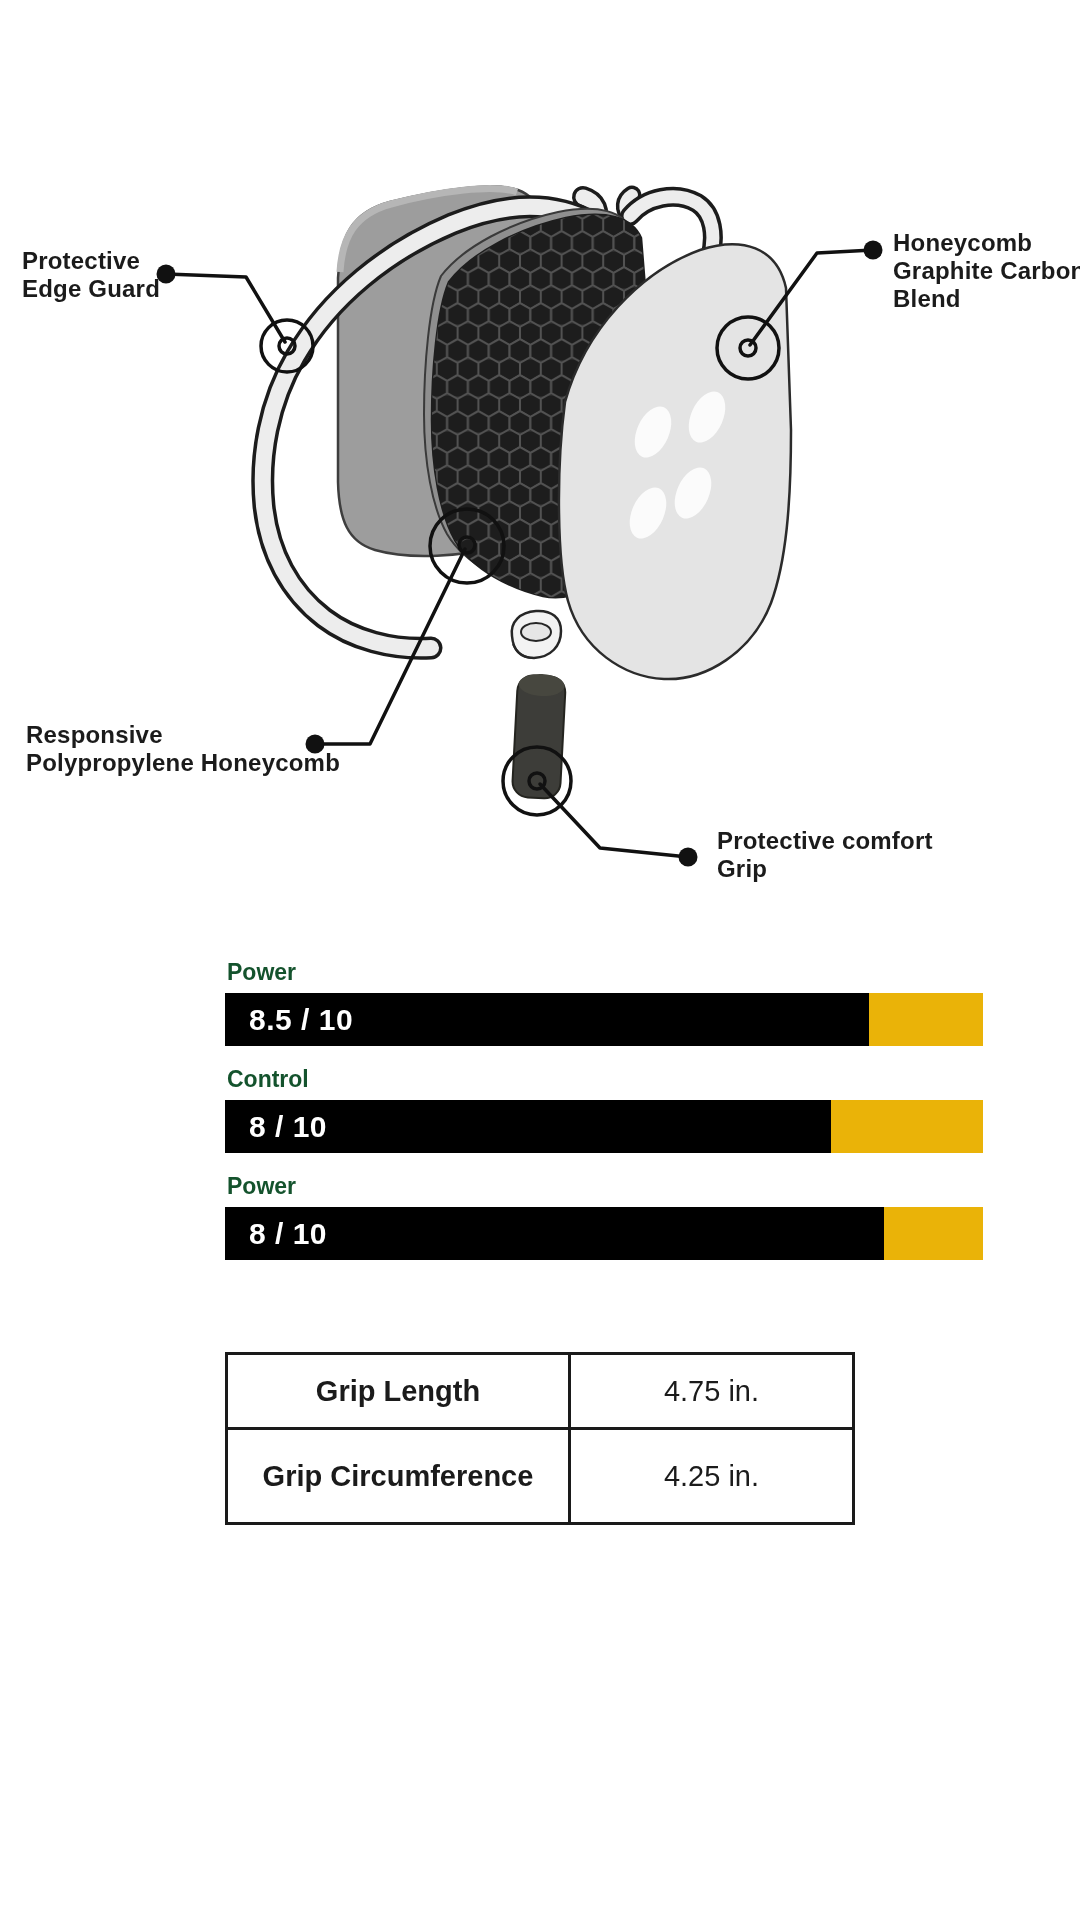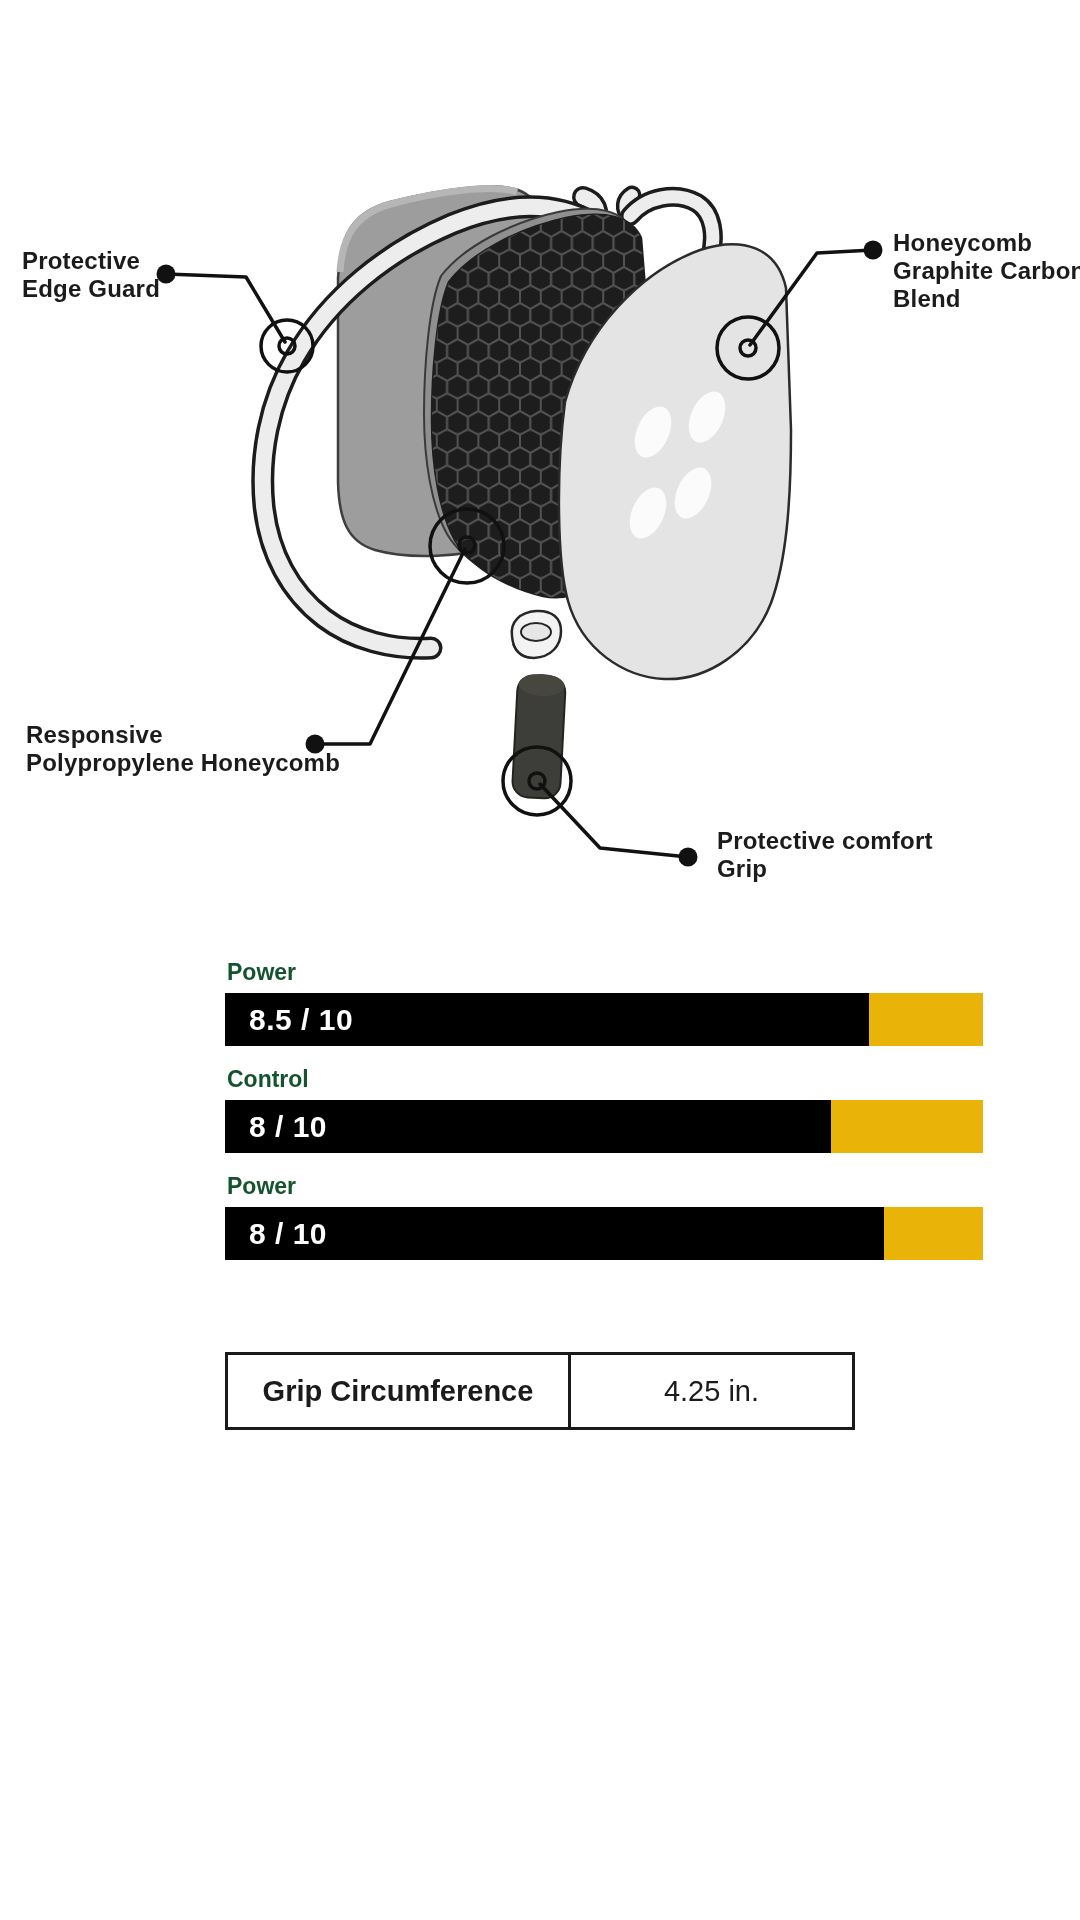--- a/index.html
+++ b/index.html
@@ -164,17 +164,21 @@
 <div class="rating-label" id="rating-label-2">Power</div>
 <div class="rating-bar" id="rating-bar-2">
   <div class="rating-fill" style="width: 87%;">
     <span class="rating-value">8 / 10</span>
   </div>
 </div>
 
 <table id="specs-table">
   <tbody>
     <tr>
+      <td class="spec-label">Grip Length</td>
+      <td class="spec-value">4.75 in.</td>
+    </tr>
+    <tr>
       <td class="spec-label">Grip Circumference</td>
       <td class="spec-value">4.25 in.</td>
     </tr>
   </tbody>
 </table>
 
 </body></html>

